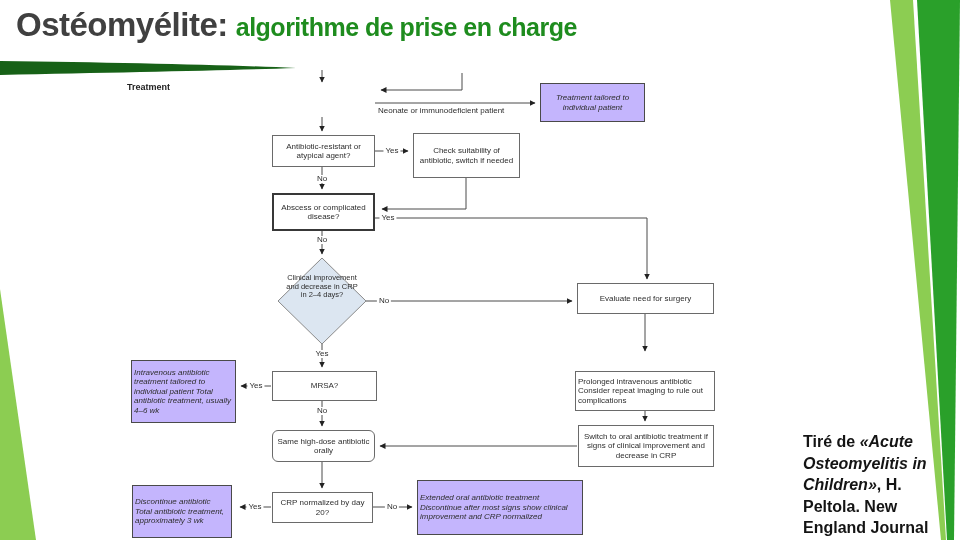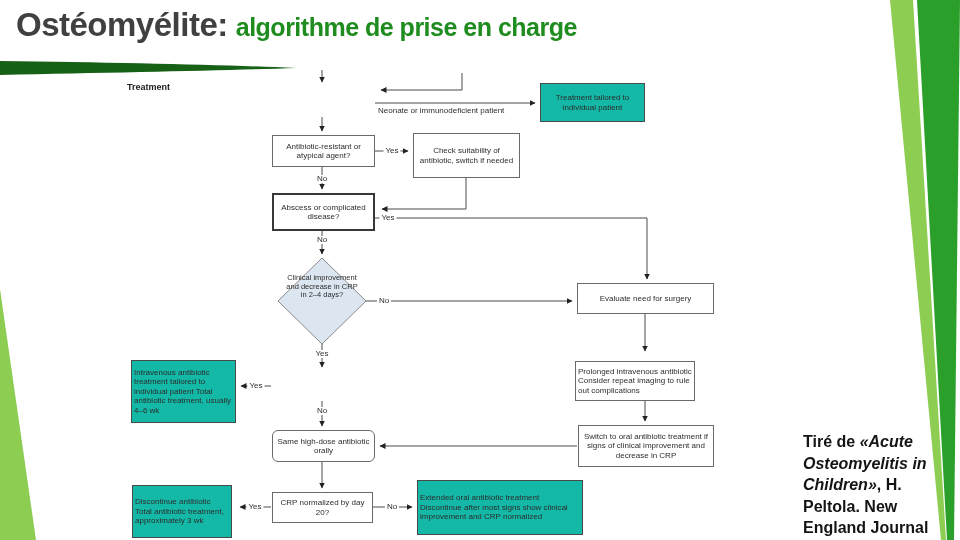--- a/index.html
+++ b/index.html
@@ -14,21 +14,21 @@
   
   .title-wrap{position:absolute;left:16px;top:6px;z-index:3;white-space:nowrap;}
   .title-main{font-size:33px;font-weight:bold;color:#404040;letter-spacing:-0.5px;}
   .title-sub{font-size:25px;font-weight:bold;color:#1e8c1e;letter-spacing:-0.5px;margin-left:8px;}
 
   
   .node{position:absolute;z-index:4;display:flex;align-items:center;justify-content:center;
         text-align:center;font-size:8px;line-height:1.18;color:#2d2d2d;
         background:#fff;border:1px solid #6a6a6a;padding:1px 2px;box-sizing:border-box;}
   .node.strong{border:2px solid #383838;}
-  .node.green{background:#14b8a6;border:1px solid #4a4a4a;}
+  .node.green{background:#c4b5fd;border:1px solid #4a4a4a;font-style:italic;}
   .node.ta-l{text-align:left;justify-content:flex-start;}
   .node-label{position:absolute;z-index:4;font-size:9px;font-weight:bold;color:#222;}
   .diamond-text{position:absolute;z-index:4;width:74px;text-align:center;font-size:7.5px;
         line-height:1.15;color:#2d2d2d;}
   .edge-label{position:absolute;z-index:5;transform:translate(-50%,-50%);
         font-size:8px;color:#2d2d2d;background:#fff;padding:0 2px;line-height:1;}
   .free-label{position:absolute;z-index:5;font-size:8px;color:#2d2d2d;text-align:left;}
 
   
   .citation{position:absolute;left:803px;top:431px;width:132px;z-index:3;
@@ -93,22 +93,23 @@
   <div class="node" style="left:413px;top:133px;width:107px;height:45px;">Check suitability of antibiotic, switch if needed</div>
 
   <div class="node strong" style="left:272px;top:193px;width:103px;height:38px;">Abscess or complicated disease?</div>
 
   <div class="diamond-text" style="left:285px;top:274px;">Clinical improvement and decrease in CRP in 2–4 days?</div>
 
   <div class="node" style="left:577px;top:283px;width:137px;height:31px;">Evaluate need for surgery</div>
 
   <div class="node green ta-l" style="left:131px;top:360px;width:105px;height:63px;">Intravenous antibiotic treatment tailored to individual patient Total antibiotic treatment, usually 4–6 wk</div>
 
+  <div class="node" style="left:272px;top:371px;width:105px;height:30px;">MRSA?</div>
 
-  <div class="node ta-l" style="left:575px;top:361px;width:120px;height:40px;">Prolonged intravenous antibiotic Consider repeat imaging to rule out complications</div>
+  <div class="node ta-l" style="left:575px;top:371px;width:140px;height:40px;">Prolonged intravenous antibiotic Consider repeat imaging to rule out complications</div>
 
   <div class="node" style="left:272px;top:430px;width:103px;height:32px;border-radius:6px;">Same high-dose antibiotic orally</div>
 
   <div class="node" style="left:578px;top:425px;width:136px;height:42px;">Switch to oral antibiotic treatment if signs of clinical improvement and decrease in CRP</div>
 
   <div class="node green ta-l" style="left:132px;top:485px;width:100px;height:53px;">Discontinue antibiotic Total antibiotic treatment, approximately 3 wk</div>
 
   <div class="node" style="left:272px;top:492px;width:101px;height:31px;">CRP normalized by day 20?</div>
 
   <div class="node green ta-l" style="left:417px;top:480px;width:166px;height:55px;">Extended oral antibiotic treatment Discontinue after most signs show clinical improvement and CRP normalized</div>

